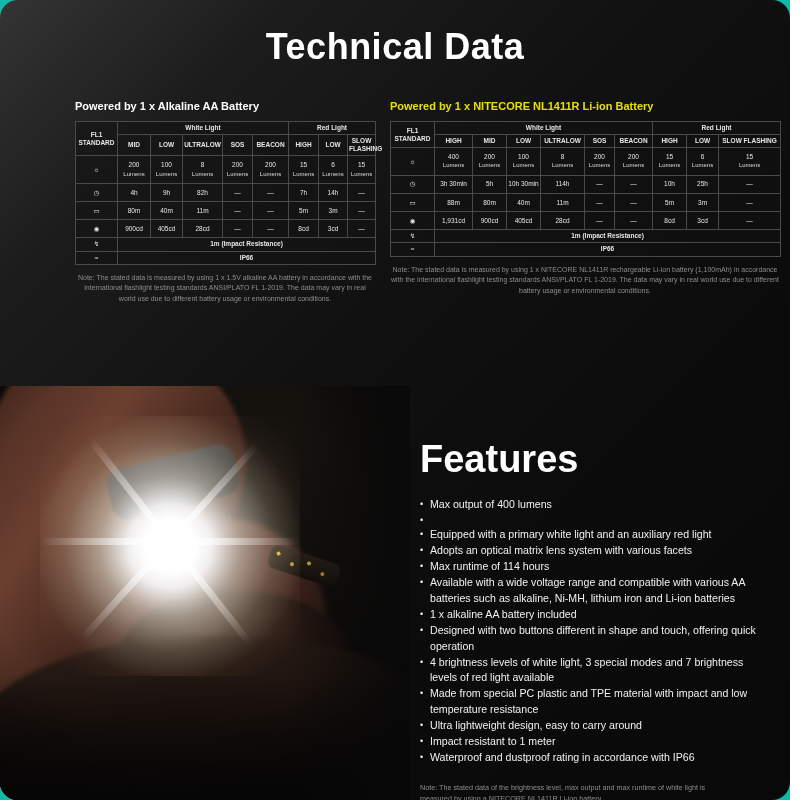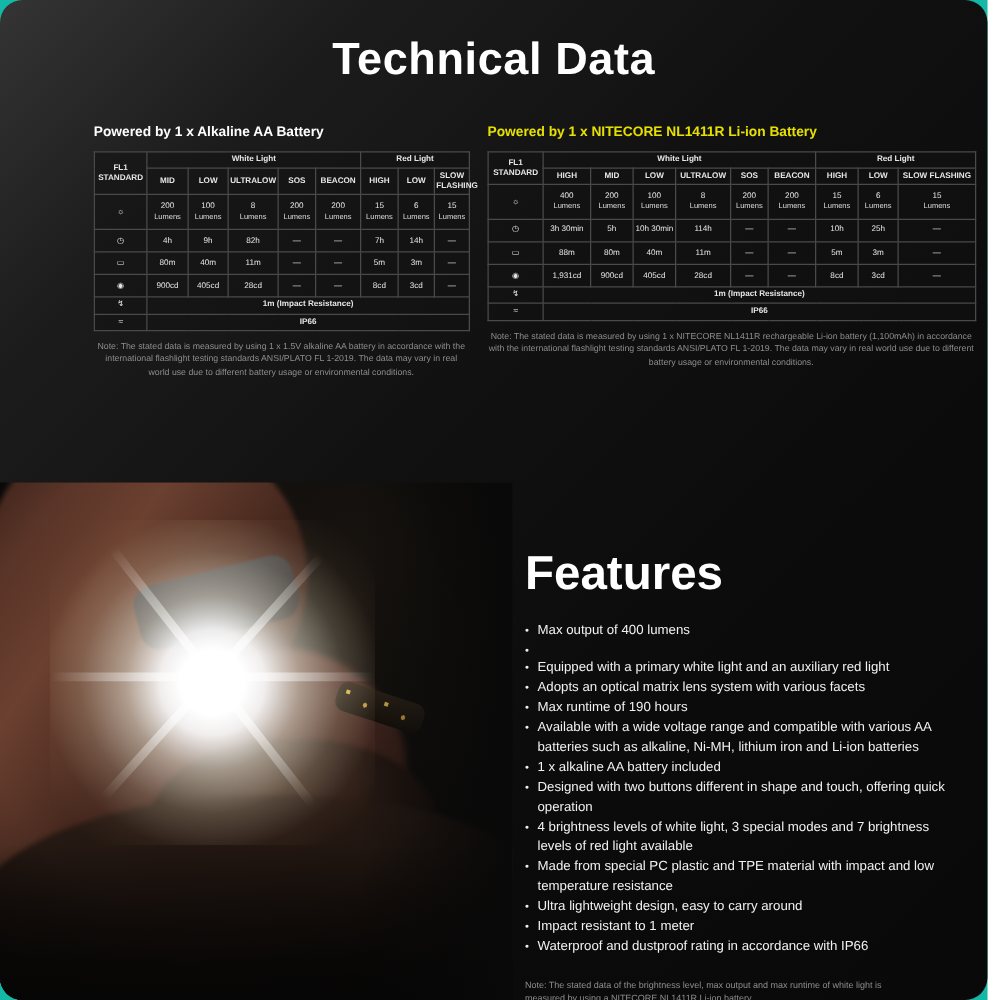--- a/index.html
+++ b/index.html
@@ -288,21 +288,21 @@
       <li>
             <span class="blt">•</span>
             <span>Equipped with a primary white light and an auxiliary red light</span>
           </li>
       <li>
             <span class="blt">•</span>
             <span>Adopts an optical matrix lens system with various facets</span>
           </li>
       <li>
             <span class="blt">•</span>
-            <span>Max runtime of 190 hours</span>
+            <span>Max runtime of 114 hours</span>
           </li>
       <li>
             <span class="blt">•</span>
             <span>Available with a wide voltage range and compatible with various AA batteries such as alkaline, Ni-MH, lithium iron and Li-ion batteries</span>
           </li>
       <li>
             <span class="blt">•</span>
             <span>1 x alkaline AA battery included</span>
           </li>
       <li>

